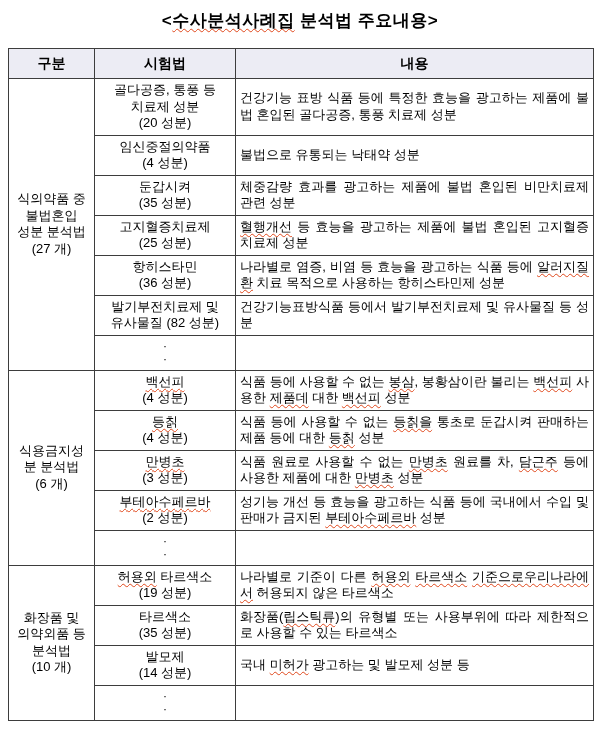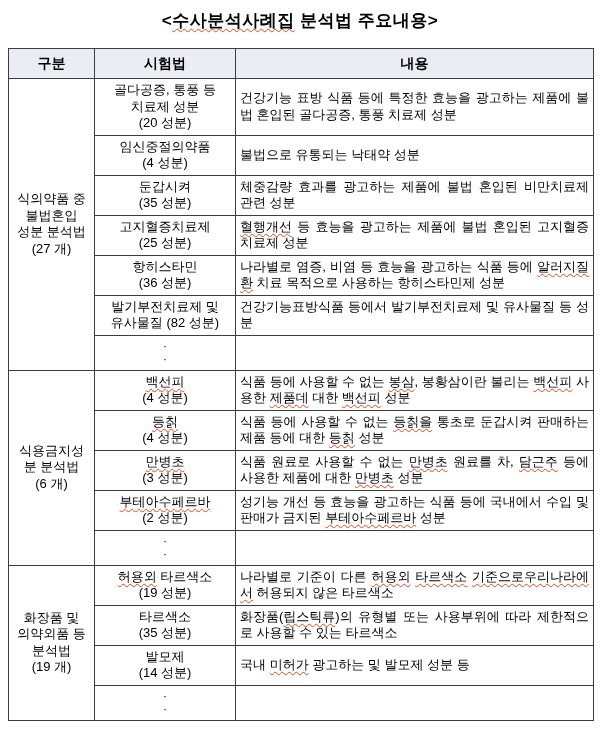--- a/index.html
+++ b/index.html
@@ -187,21 +187,21 @@
             <div>·</div>
             <div>·</div>
           </td>
           <td class="content"></td>
         </tr>
         <tr>
           <td class="cat" rowspan="4">
             <div>화장품 및</div>
             <div>의약외품 등</div>
             <div>분석법</div>
-            <div>(19 개)</div>
+            <div>(10 개)</div>
           </td>
           <td class="method">
             <div><span class="wavy">허용외</span><span> 타르색소</span></div>
             <div><span>(19 성분)</span></div>
           </td>
           <td class="content"><span>나라별로  기준이 다른 </span><span class="wavy">허용외</span><span> </span><span class="wavy">타르색소</span><span> </span><span class="wavy">기준으로우리나라에서</span><span> 허용되지 않은 타르색소</span></td>
         </tr>
         <tr>
           <td class="method">
             <div><span>타르색소</span></div>

